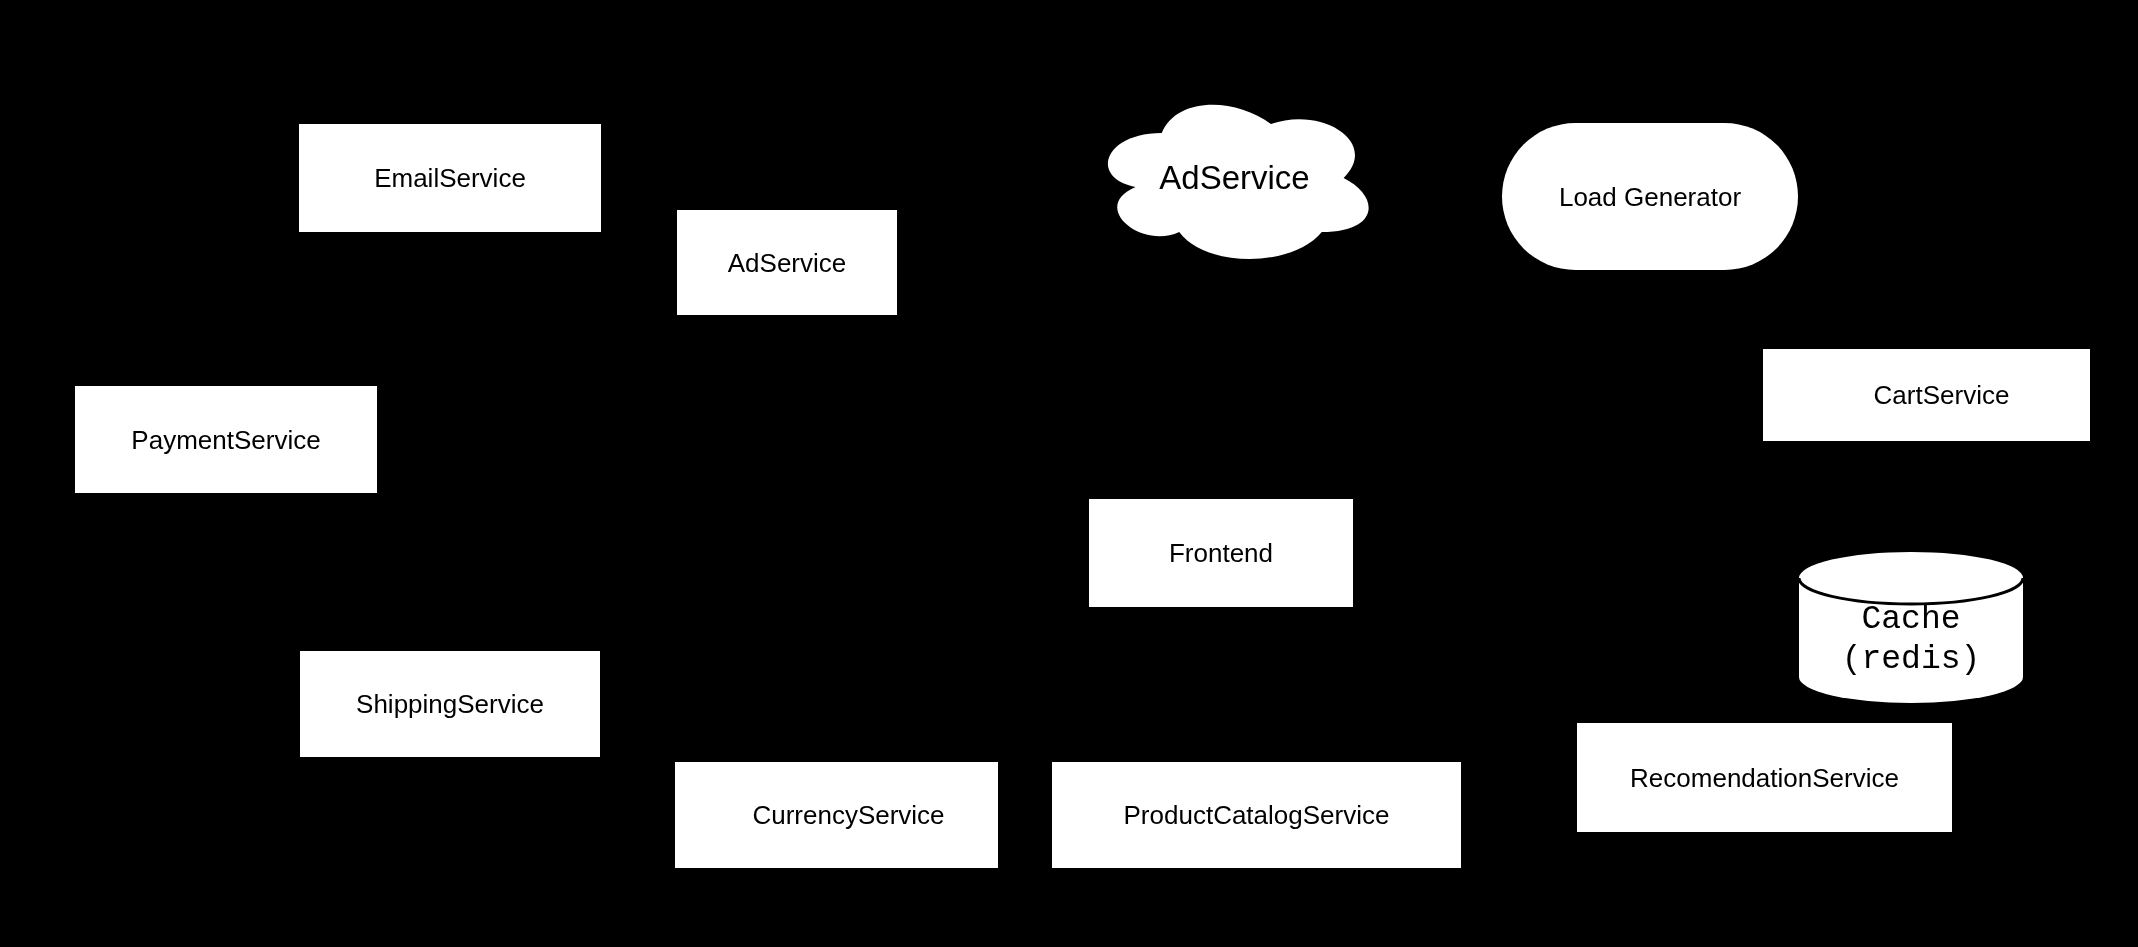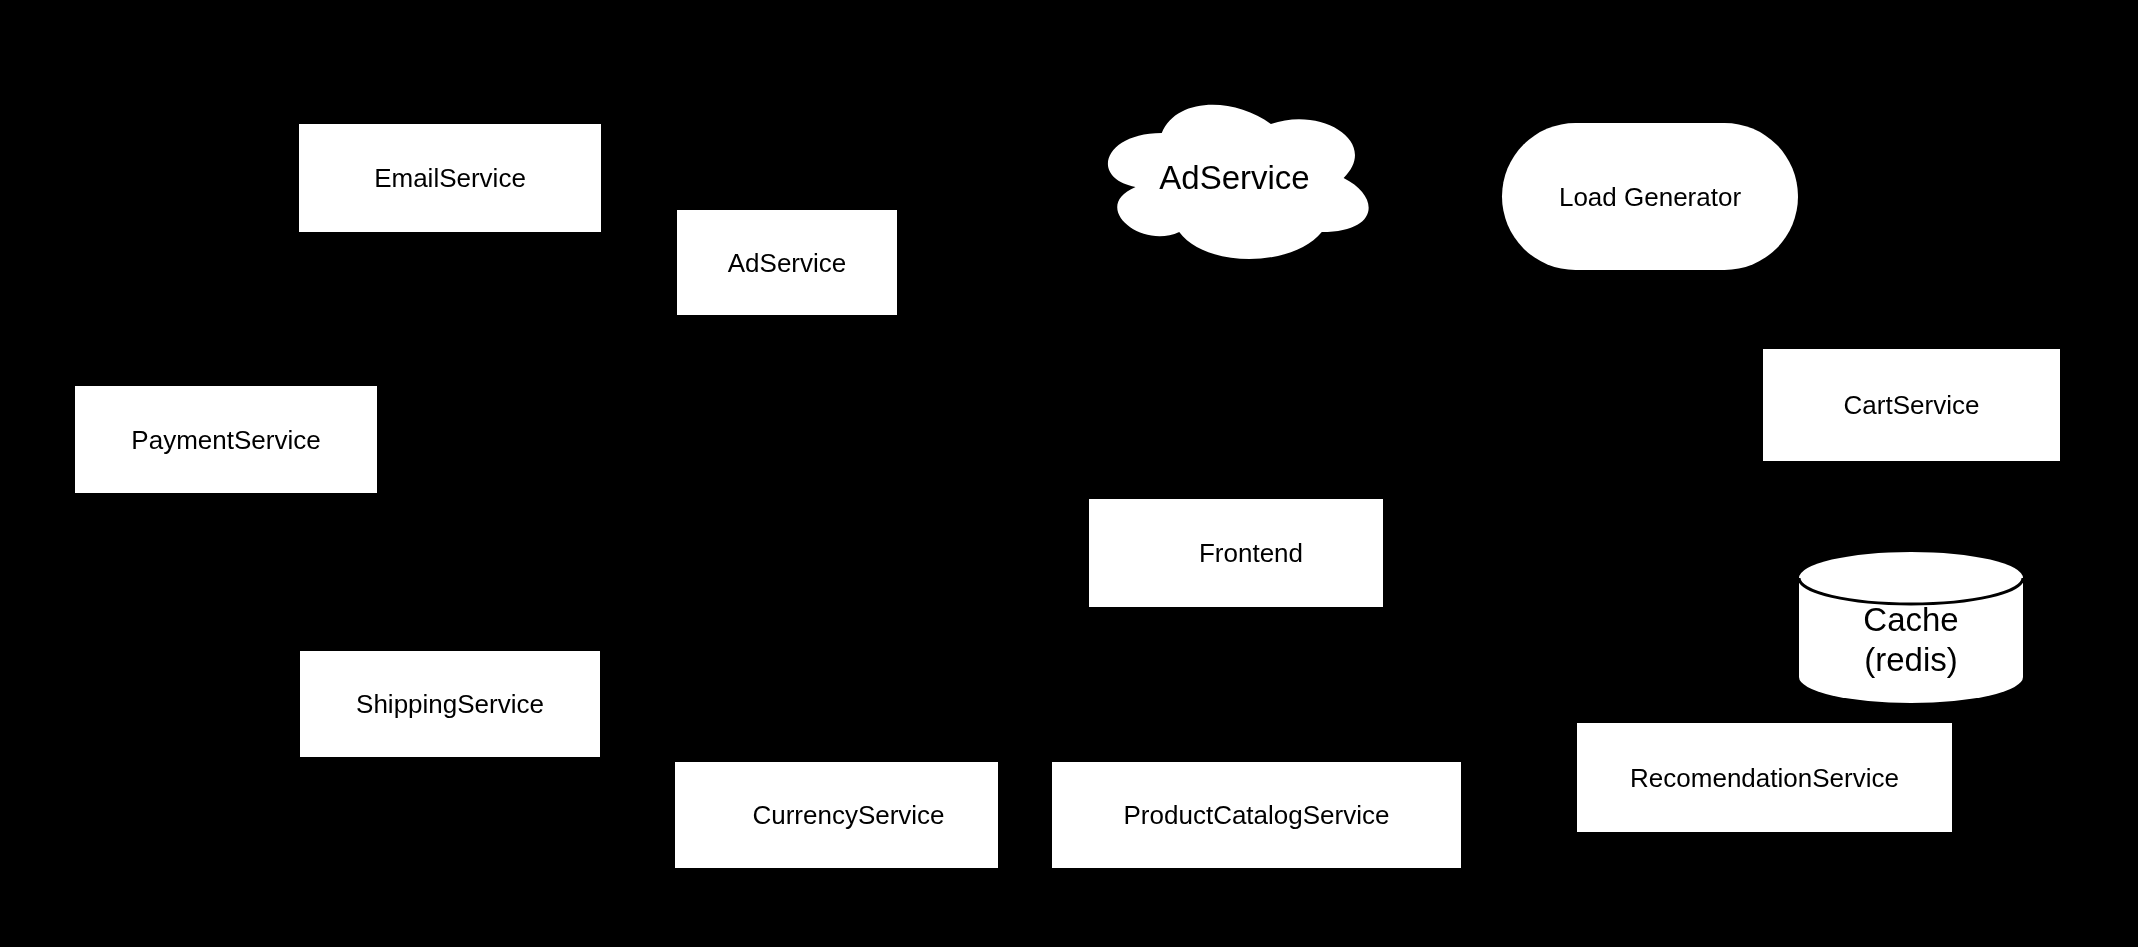--- a/index.html
+++ b/index.html
@@ -50,31 +50,32 @@
     align-items: center;
     justify-content: center;
     text-align: center;
     color: #000000;
     font-size: 33px;
     line-height: 40px;
     white-space: pre-line;
   }
   .cyl-label {
     padding-top: 24px;
+    font-family: Liberation Mono, monospace;
   }
 
   
   #n-email            { left: 299px;  top: 124px; width: 302px; height: 108px; }
   #n-ad               { left: 677px;  top: 202px; width: 220px; height: 105px; margin-top: 8px; }
   #n-internet         { left: 1089px; top: 88px;  width: 291px; height: 180px; }
   #n-loadgen          { left: 1502px; top: 123px; width: 296px; height: 147px; }
   #n-payment          { left: 75px;   top: 386px; width: 302px; height: 107px; }
   #n-checkout         { left: 600px;  top: 387px; width: 304px; height: 107px; }
-  #n-cart             { left: 1763px; top: 349px; width: 297px; height: 112px; }
-  #n-frontend         { left: 1089px; top: 499px; width: 264px; height: 108px; padding-left: 30px; }
+  #n-cart             { left: 1763px; top: 349px; width: 297px; height: 92px; padding-left: 30px; }
+  #n-frontend         { left: 1089px; top: 499px; width: 264px; height: 108px; }
   #n-cache            { left: 1799px; top: 552px; width: 224px; height: 151px; }
   #n-shipping         { left: 300px;  top: 651px; width: 300px; height: 106px; }
   #n-currency         { left: 675px;  top: 762px; width: 299px; height: 106px; padding-left: 24px; }
   #n-productcatalog   { left: 1052px; top: 762px; width: 409px; height: 106px; }
   #n-recomendation    { left: 1577px; top: 723px; width: 375px; height: 109px; }
 </style>
 </head>
 <body>
 
 <div class="canvas">

